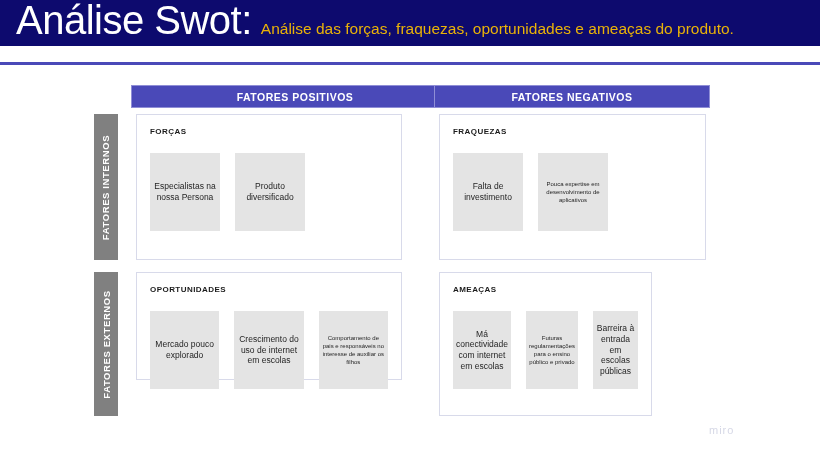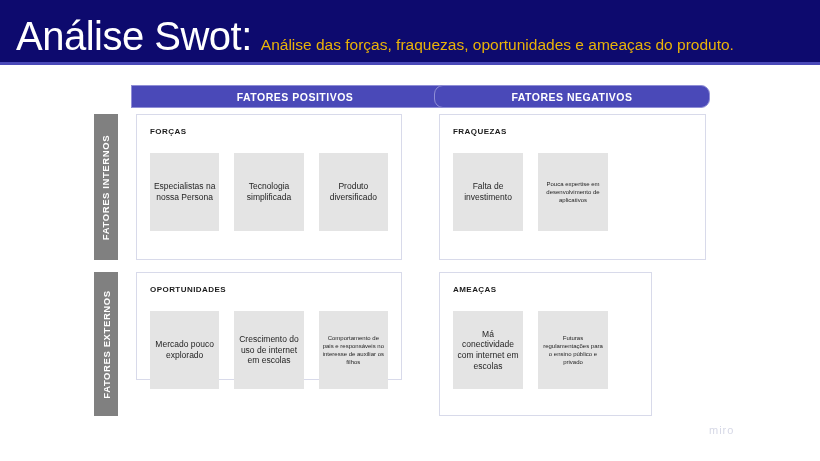--- a/index.html
+++ b/index.html
@@ -13,21 +13,21 @@
     font-family: "Liberation Sans", sans-serif;
     overflow: hidden;
     position: relative;
   }
 
   
   .header {
     position: absolute;
     left: 0; top: 0;
     width: 820px;
-    height: 62px;
+    height: 46px;
     background: #0d0a6e;
     box-sizing: border-box;
   }
   .header-accent {
     position: absolute;
     left: 0; top: 62px;
     width: 820px;
     height: 3px;
     background: #4a49b8;
   }
@@ -65,21 +65,21 @@
     align-items: center;
     justify-content: center;
   }
   .banner-label {
     color: #ffffff;
     font-size: 10.5px;
     font-weight: bold;
     letter-spacing: 0.5px;
   }
   #banner-positive { left: 131px; top: 85px; width: 328px; }
-  #banner-negative { left: 434px; top: 85px; width: 276px; border-radius: 9px; }
+  #banner-negative { left: 434px; top: 85px; width: 276px; }
 
   
   .side-bar {
     position: absolute;
     left: 94px;
     width: 24px;
     background: #808080;
     box-sizing: border-box;
     display: flex;
     align-items: center;
@@ -180,23 +180,20 @@
   <span class="side-label">FATORES EXTERNOS</span>
 </div>
 
 <div class="panel" id="panel-forcas">
   <div class="panel-title">FORÇAS</div>
   <div class="card-row">
     <div class="card">
       <span class="card-text size-normal">Especialistas na nossa Persona</span>
     </div>
     <div class="card">
-      <span class="card-text size-normal">Tecnologia simplificada</span>
-    </div>
-    <div class="card">
       <span class="card-text size-normal">Produto diversificado</span>
     </div>
   </div>
 </div>
 
 <div class="panel" id="panel-fraquezas">
   <div class="panel-title">FRAQUEZAS</div>
   <div class="card-row">
     <div class="card">
       <span class="card-text size-normal">Falta de investimento</span>
@@ -224,16 +221,19 @@
 
 <div class="panel" id="panel-ameacas">
   <div class="panel-title">AMEAÇAS</div>
   <div class="card-row">
     <div class="card">
       <span class="card-text size-normal">Má conectividade com internet em escolas</span>
     </div>
     <div class="card">
       <span class="card-text size-small">Futuras regulamentações para o ensino público e privado</span>
     </div>
+    <div class="card">
+      <span class="card-text size-normal">Barreira à entrada em escolas públicas</span>
+    </div>
   </div>
 </div>
 
 <div class="watermark">miro</div>
 
 </body></html>

